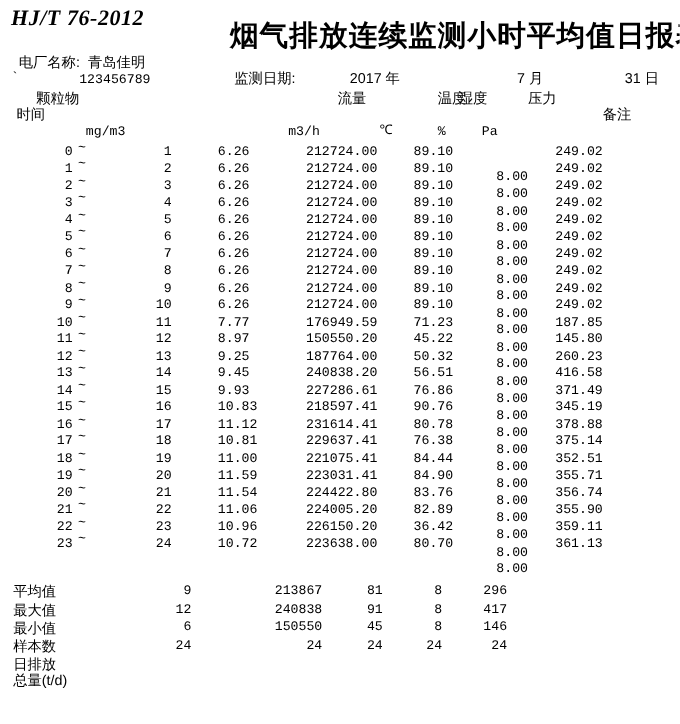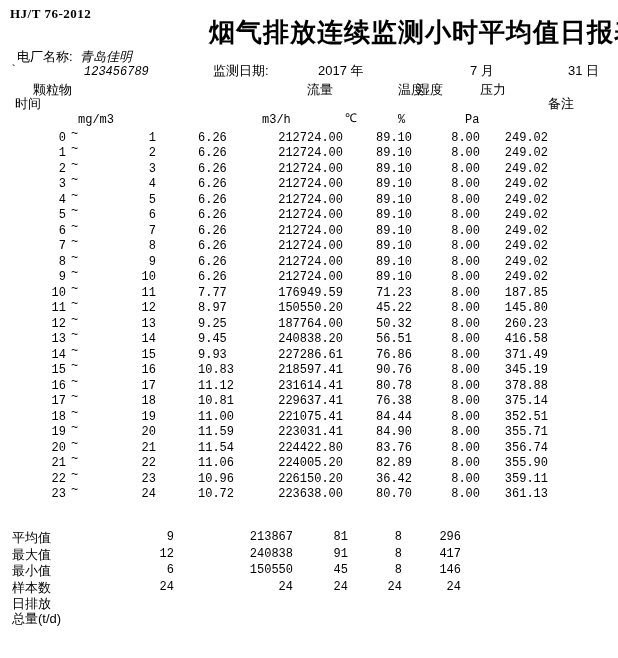--- a/index.html
+++ b/index.html
@@ -4,72 +4,72 @@
 <style>
   html,body{margin:0;padding:0;background:#ffffff;}
   .page{
     position:relative;width:618px;height:658px;background:#ffffff;
     color:#000000;overflow:hidden;
     font-family:"Liberation Sans",sans-serif;
   }
   .abs{position:absolute;white-space:pre;}
   .cjk{font-size:13px;line-height:13px;}
   .mono{font-family:"Liberation Mono","DejaVu Sans Mono",monospace;font-size:12px;line-height:12px;}
-  .std{font-family:"Liberation Serif","DejaVu Serif",serif;font-weight:bold;font-size:13px;letter-spacing:.5px;}
+  .std{font-family:"Liberation Serif","DejaVu Serif",serif;font-weight:bold;font-size:20px;letter-spacing:.5px;font-style:italic;}
   .title{font-weight:bold;font-size:26px;line-height:27px;letter-spacing:1px;}
   
   .row{position:absolute;left:0;top:0;width:618px;height:14px;}
   .c-h1{position:absolute;left:38px;width:28px;text-align:right;}
   .c-tld{position:absolute;left:71px;top:-4px;}
   .c-h2{position:absolute;left:118px;width:38px;text-align:right;}
   .c-conc{position:absolute;left:198px;width:67px;text-align:left;}
   .c-flow{position:absolute;left:270px;width:73px;text-align:right;}
   .c-temp{position:absolute;left:352px;width:60px;text-align:right;}
-  .c-hum{position:absolute;left:425px;width:55px;text-align:right;}
+  .c-hum{position:absolute;left:425px;width:55px;text-align:right;margin-top:23px;}
   .c-press{position:absolute;left:485px;width:63px;text-align:right;}
   
   .s-label{position:absolute;left:12px;}
   .s-c0{position:absolute;left:120px;width:54px;text-align:right;}
   .s-c1{position:absolute;left:230px;width:63px;text-align:right;}
   .s-c2{position:absolute;left:300px;width:48px;text-align:right;}
   .s-c3{position:absolute;left:355px;width:47px;text-align:right;}
   .s-c4{position:absolute;left:410px;width:51px;text-align:right;}
 </style>
 </head>
 <body>
 
 <div class="page">
 
   <div class="abs std" style="left:10px;top:6px;">HJ/T 76-2012</div>
 
   <div class="abs title" style="left:209px;top:19px;">烟气排放连续监测小时平均值日报表</div>
 
   <div class="abs cjk" style="left:17px;top:50px;">电厂名称:</div>
-  <div class="abs cjk" style="left:80px;top:50px;font-style:italic;">青岛佳明</div>
+  <div class="abs cjk" style="left:80px;top:50px;">青岛佳明</div>
 
   <div class="abs mono" style="left:10px;top:65px;">`</div>
-  <div class="abs mono" style="left:84px;top:66px;font-style:italic;">123456789</div>
+  <div class="abs mono" style="left:72px;top:66px;">123456789</div>
   <div class="abs cjk" style="left:213px;top:64px;text-align:right;">监测日期:</div>
   <div class="abs cjk" style="left:318px;top:64px;">2017 年</div>
   <div class="abs cjk" style="left:470px;top:64px;">7 月</div>
   <div class="abs cjk" style="left:568px;top:64px;">31 日</div>
 
   <div class="abs cjk" style="left:33px;top:83px;">颗粒物</div>
   <div class="abs cjk" style="left:307px;top:83px;">流量</div>
   <div class="abs cjk" style="left:398px;top:83px;">温度</div>
   <div class="abs cjk" style="left:417px;top:83px;">湿度</div>
   <div class="abs cjk" style="left:480px;top:83px;">压力</div>
   <div class="abs cjk" style="left:15px;top:97px;">时间</div>
   <div class="abs cjk" style="left:548px;top:97px;">备注</div>
 
   <div class="abs mono" style="left:78px;top:114px;">mg/m3</div>
   <div class="abs mono" style="left:262px;top:114px;">m3/h</div>
   <div class="abs mono" style="left:345px;top:113px;">℃</div>
   <div class="abs mono" style="left:398px;top:114px;">%</div>
-  <div class="abs mono" style="left:465px;top:114px;">Pa</div>
+  <div class="abs mono" style="left:438px;top:114px;">Pa</div>
 
   <div>
       <div class="row" style="top: 131.5px;">
         <span class="c-h1 mono">0</span>
         <span class="c-tld mono">~</span>
         <span class="c-h2 mono">1</span>
         <span class="c-conc mono">6.26</span>
         <span class="c-flow mono">212724.00</span>
         <span class="c-temp mono">89.10</span>
         <span class="c-hum mono">8.00</span>

